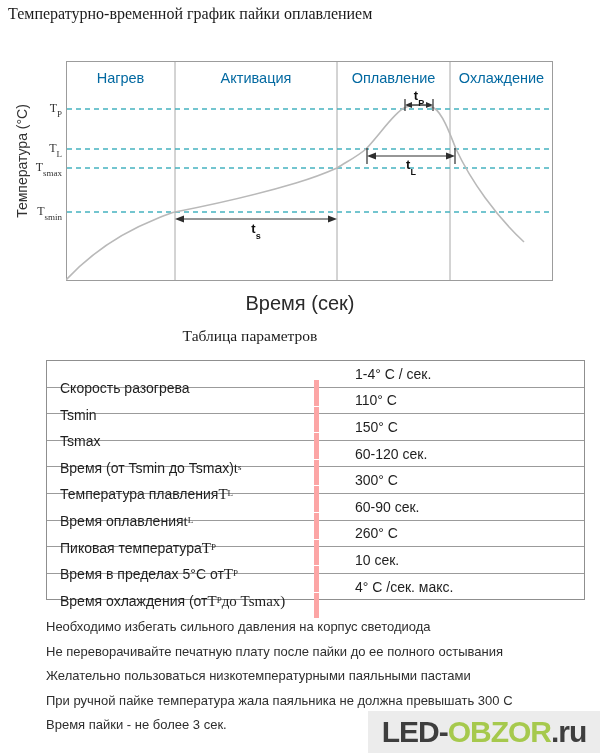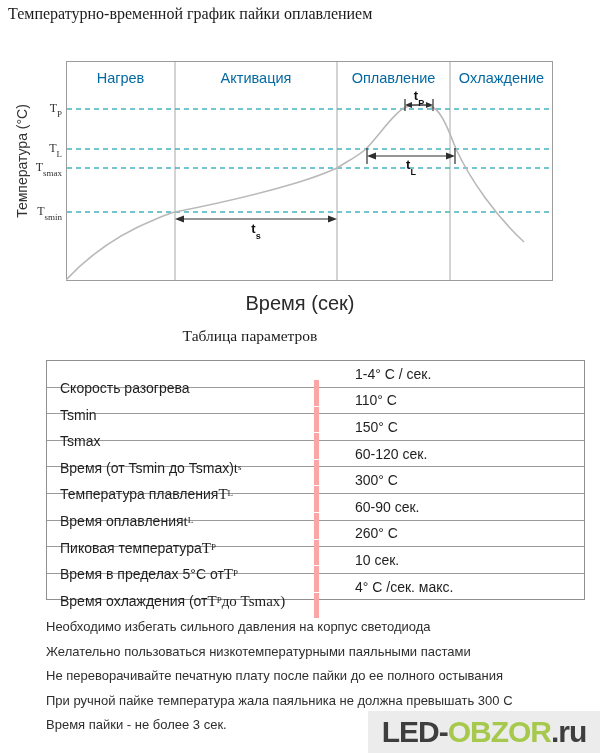--- a/index.html
+++ b/index.html
@@ -191,22 +191,22 @@
           <span class="sym">T</span>
           <sub class="sym-sub">P</sub>
           <span class="sym"> до Tsmax)</span>
         </div>
       <div class="tcell-r">4° C /сек. макс.</div>
     </div>
   </div>
 
   <div class="abs notes">
     <div class="note-line">Необходимо избегать сильного давления на корпус светодиода</div>
+    <div class="note-line">Не переворачивайте печатную плату после пайки до ее полного остывания</div>
     <div class="note-line">Желательно пользоваться низкотемпературными паяльными пастами</div>
-    <div class="note-line">Не переворачивайте печатную плату после пайки до ее полного остывания</div>
     <div class="note-line">При ручной пайке температура жала паяльника не должна превышать 300 С</div>
     <div class="note-line">Время пайки - не более 3 сек.</div>
   </div>
 
   <div class="abs logo-box">
     <span class="logo-text">
       <span class="logo-dark">LED-</span><span class="logo-green">OBZOR</span><span class="logo-dark">.ru</span>
     </span>
   </div>
 

